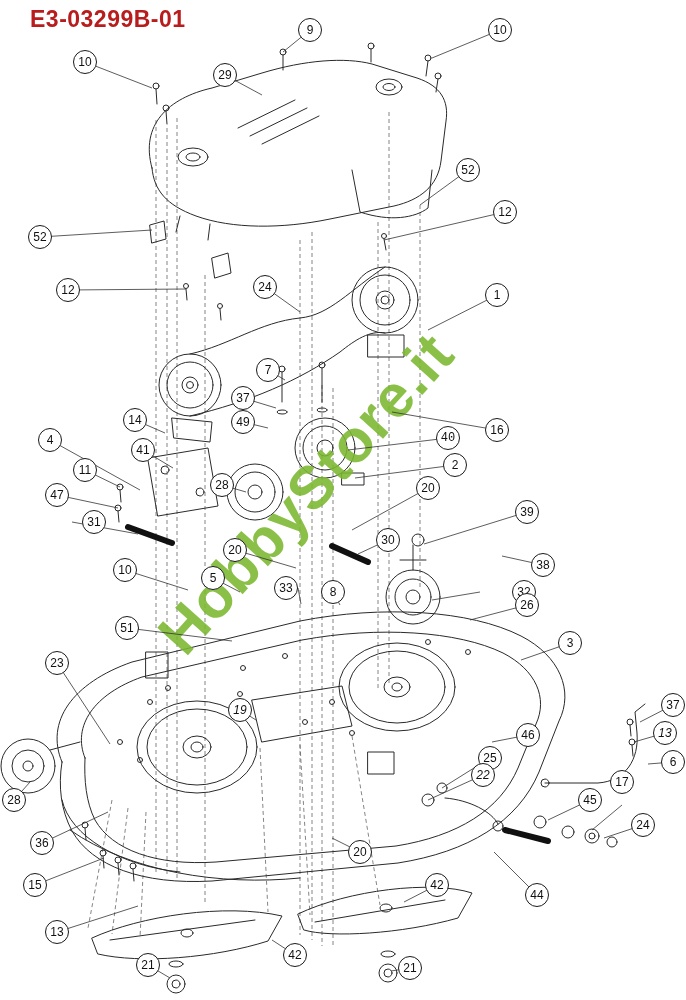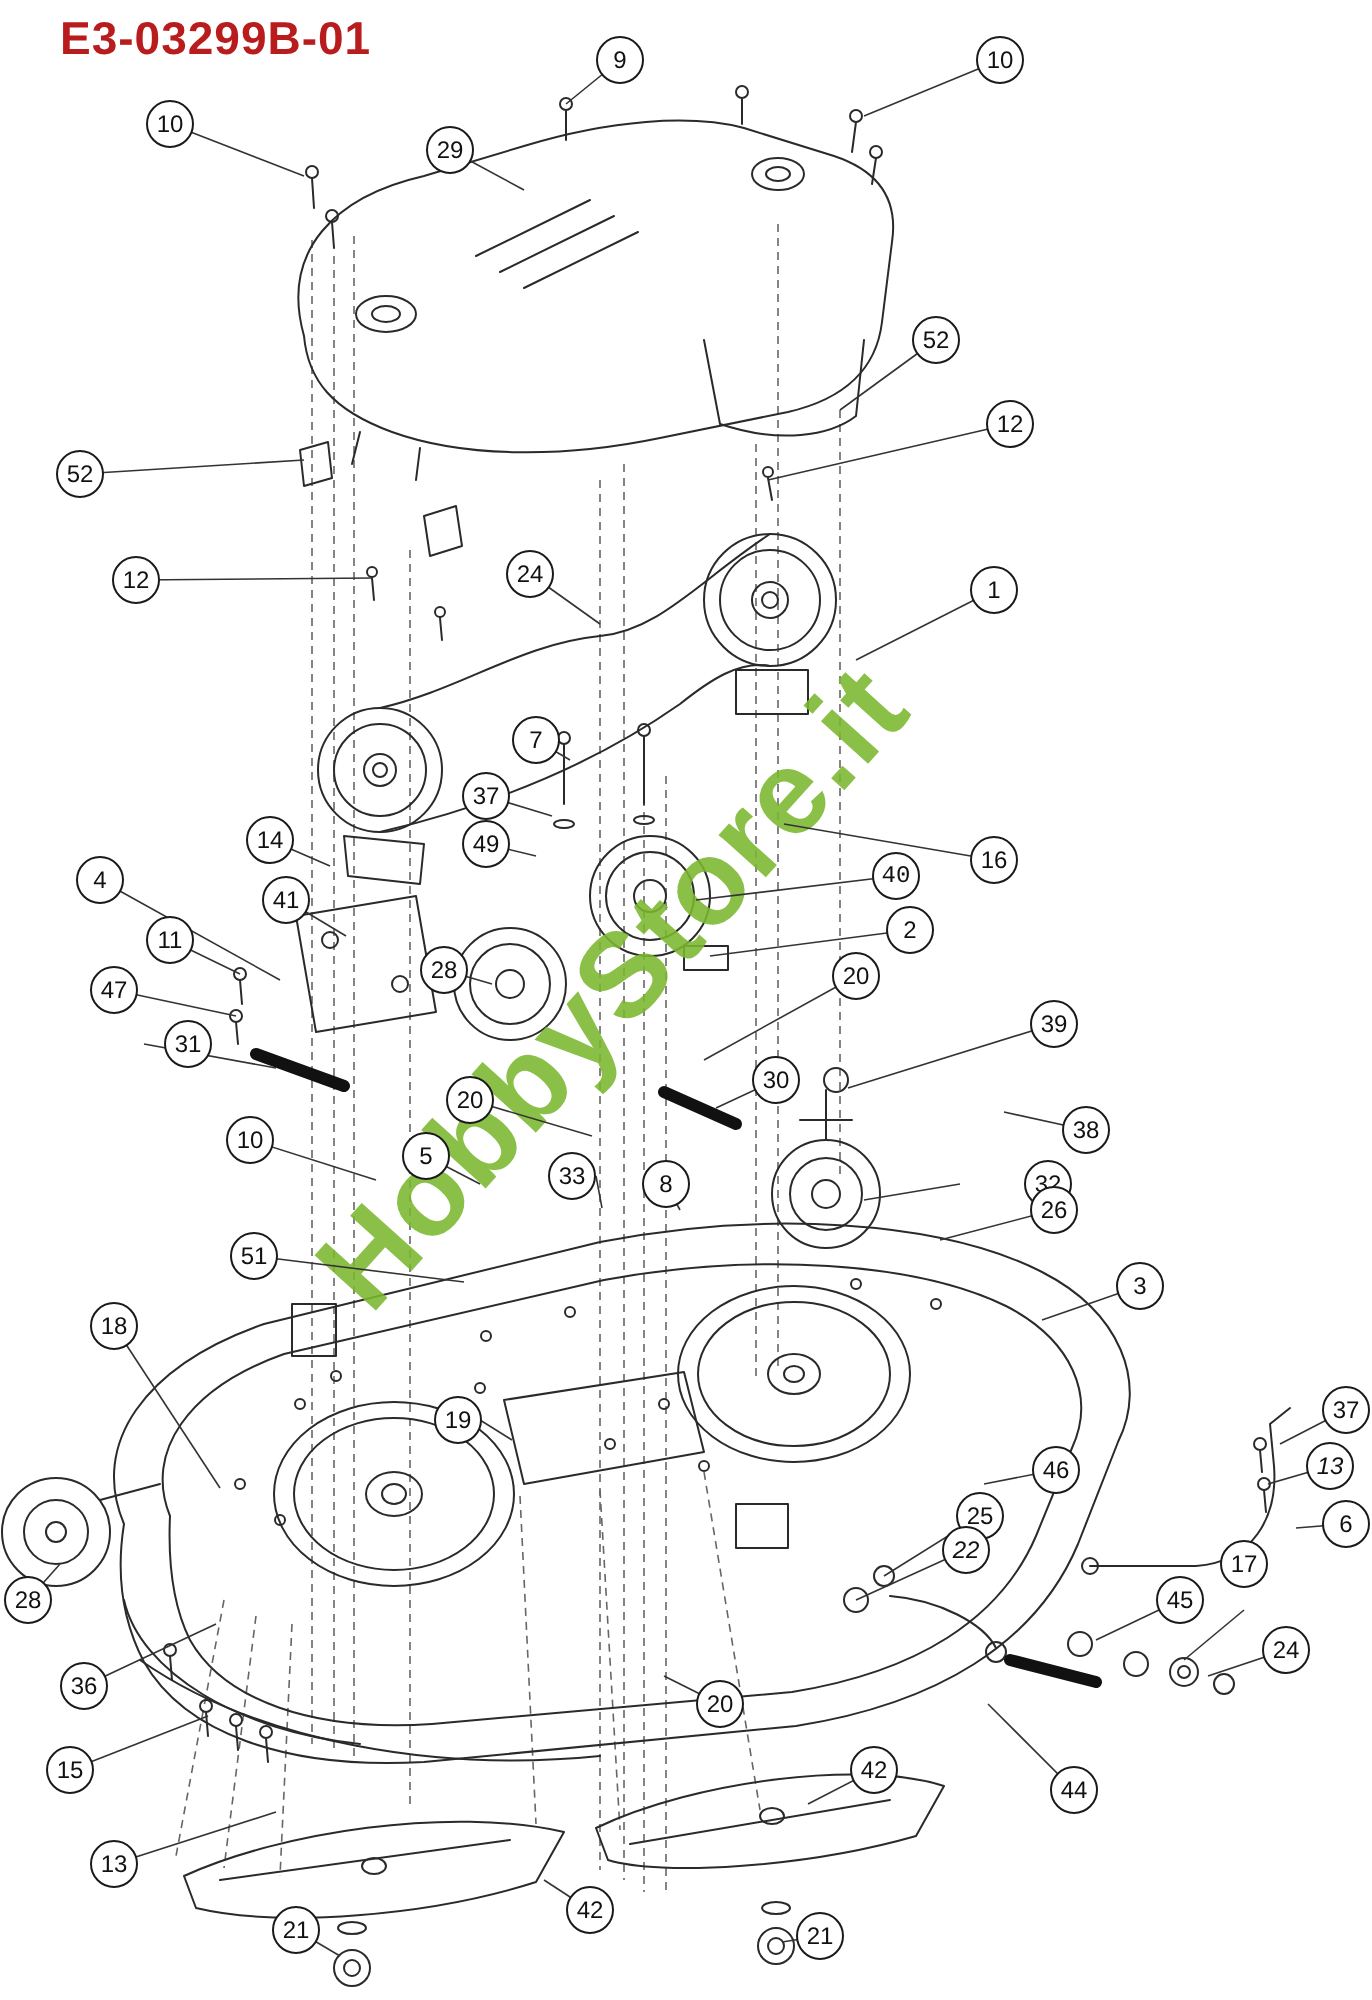--- a/index.html
+++ b/index.html
@@ -306,22 +306,22 @@
       <div class="balloon" style="left: 531px; top: 553px;">38</div>
       <div class="balloon" style="left: 223px; top: 538px;">20</div>
       <div class="balloon" style="left: 113px; top: 558px;">10</div>
       <div class="balloon" style="left: 201px; top: 566px;">5</div>
       <div class="balloon" style="left: 274px; top: 576px;">33</div>
       <div class="balloon" style="left: 321px; top: 580px;">8</div>
       <div class="balloon" style="left: 468px; top: 580px; margin-left: 44px;">32</div>
       <div class="balloon" style="left: 515px; top: 593px;">26</div>
       <div class="balloon" style="left: 115px; top: 616px;">51</div>
       <div class="balloon" style="left: 558px; top: 631px;">3</div>
-      <div class="balloon" style="left: 45px; top: 651px;">18</div>
-      <div class="balloon" style="left: 217px; top: 698px;">19</div>
+      <div class="balloon" style="left: 45px; top: 651px;">23</div>
+      <div class="balloon" style="left: 228px; top: 698px; font-style: italic;">19</div>
       <div class="balloon" style="left: 661px; top: 693px;">37</div>
       <div class="balloon" style="left: 653px; top: 721px; font-style: italic;">13</div>
       <div class="balloon" style="left: 516px; top: 723px;">46</div>
       <div class="balloon" style="left: 661px; top: 750px;">6</div>
       <div class="balloon" style="left: 478px; top: 746px;">25</div>
       <div class="balloon" style="left: 471px; top: 763px; font-style: italic;">22</div>
       <div class="balloon" style="left: 2px; top: 788px;">28</div>
       <div class="balloon" style="left: 578px; top: 788px;">45</div>
       <div class="balloon" style="left: 610px; top: 770px;">17</div>
       <div class="balloon" style="left: 631px; top: 813px;">24</div>

